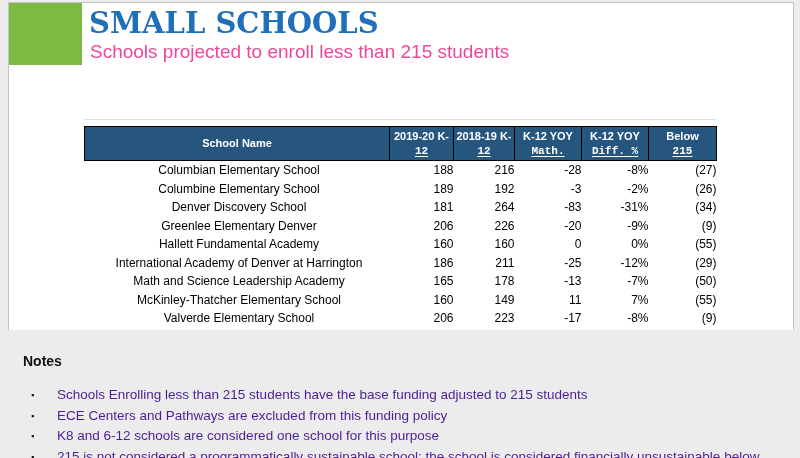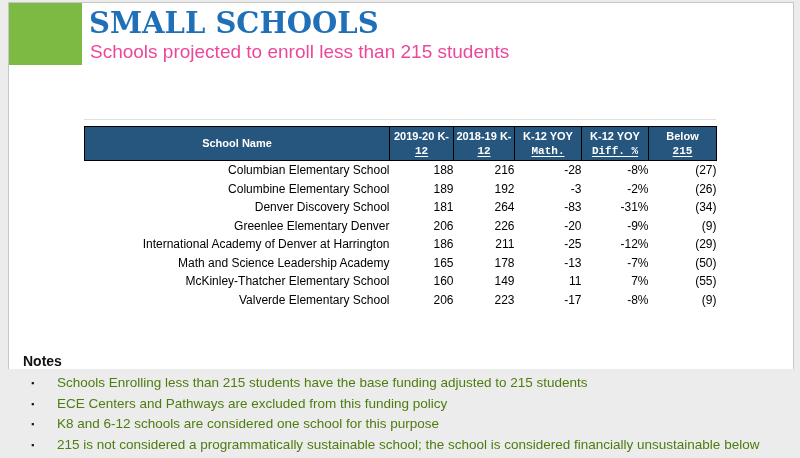--- a/index.html
+++ b/index.html
@@ -6,21 +6,21 @@
   html, body { width: 800px; height: 458px; }
   body {
     position: relative;
     background: #ececec;
     font-family: "Liberation Sans", sans-serif;
     overflow: hidden;
   }
   .page {
     position: absolute;
     left: 8px; top: 2px;
-    width: 786px; height: 367px;
+    width: 786px; height: 328px;
     background: #ffffff;
     border-left: 1px solid #c6c6c6;
     border-top: 1px solid #c6c6c6;
     border-right: 1px solid #c6c6c6;
   }
   .green-block {
     position: absolute;
     left: 0; top: 0;
     width: 73px; height: 62px;
     background: #7cba44;
@@ -74,52 +74,52 @@
     color: #000000;
     height: 18.5px;
     line-height: 18.5px;
     text-align: right;
     vertical-align: middle;
     white-space: nowrap;
     overflow: hidden;
     padding: 0;
   }
   table.schools td.name {
-    text-align: right;
+    text-align: center;
     padding-left: 4px;
   }
   .notes {
     position: absolute;
     left: 14px; top: 350px;
     width: 762px;
   }
   .notes-heading {
     font-size: 14px;
     font-weight: 700;
     color: #111111;
-    margin-bottom: 4px;
+    margin-bottom: 16px;
   }
   .note-item {
     display: flex;
     align-items: flex-start;
     min-height: 20.5px;
   }
   .note-bullet {
     flex: 0 0 auto;
     width: 10px;
     margin-left: 8px;
     margin-right: 16px;
     font-size: 9px;
     line-height: 20.5px;
     color: #111111;
   }
   .note-text {
     font-size: 13.5px;
     line-height: 20.5px;
-    color: #4d7c0f;
+    color: #4c1d95;
     width: 727px;
   }
 </style>
 </head>
 <body>
 
 <div class="page">
 
   <div class="green-block"></div>
 
@@ -191,20 +191,28 @@
       </tr>
       <tr>
         <td class="name">Greenlee Elementary Denver</td>
         <td>206</td>
         <td>226</td>
         <td>-20</td>
         <td>-9%</td>
         <td>(9)</td>
       </tr>
       <tr>
+        <td class="name">Hallett Fundamental Academy</td>
+        <td>160</td>
+        <td>160</td>
+        <td>0</td>
+        <td>0%</td>
+        <td>(55)</td>
+      </tr>
+      <tr>
         <td class="name">International Academy of Denver at Harrington</td>
         <td>186</td>
         <td>211</td>
         <td>-25</td>
         <td>-12%</td>
         <td>(29)</td>
       </tr>
       <tr>
         <td class="name">Math and Science Leadership Academy</td>
         <td>165</td>

